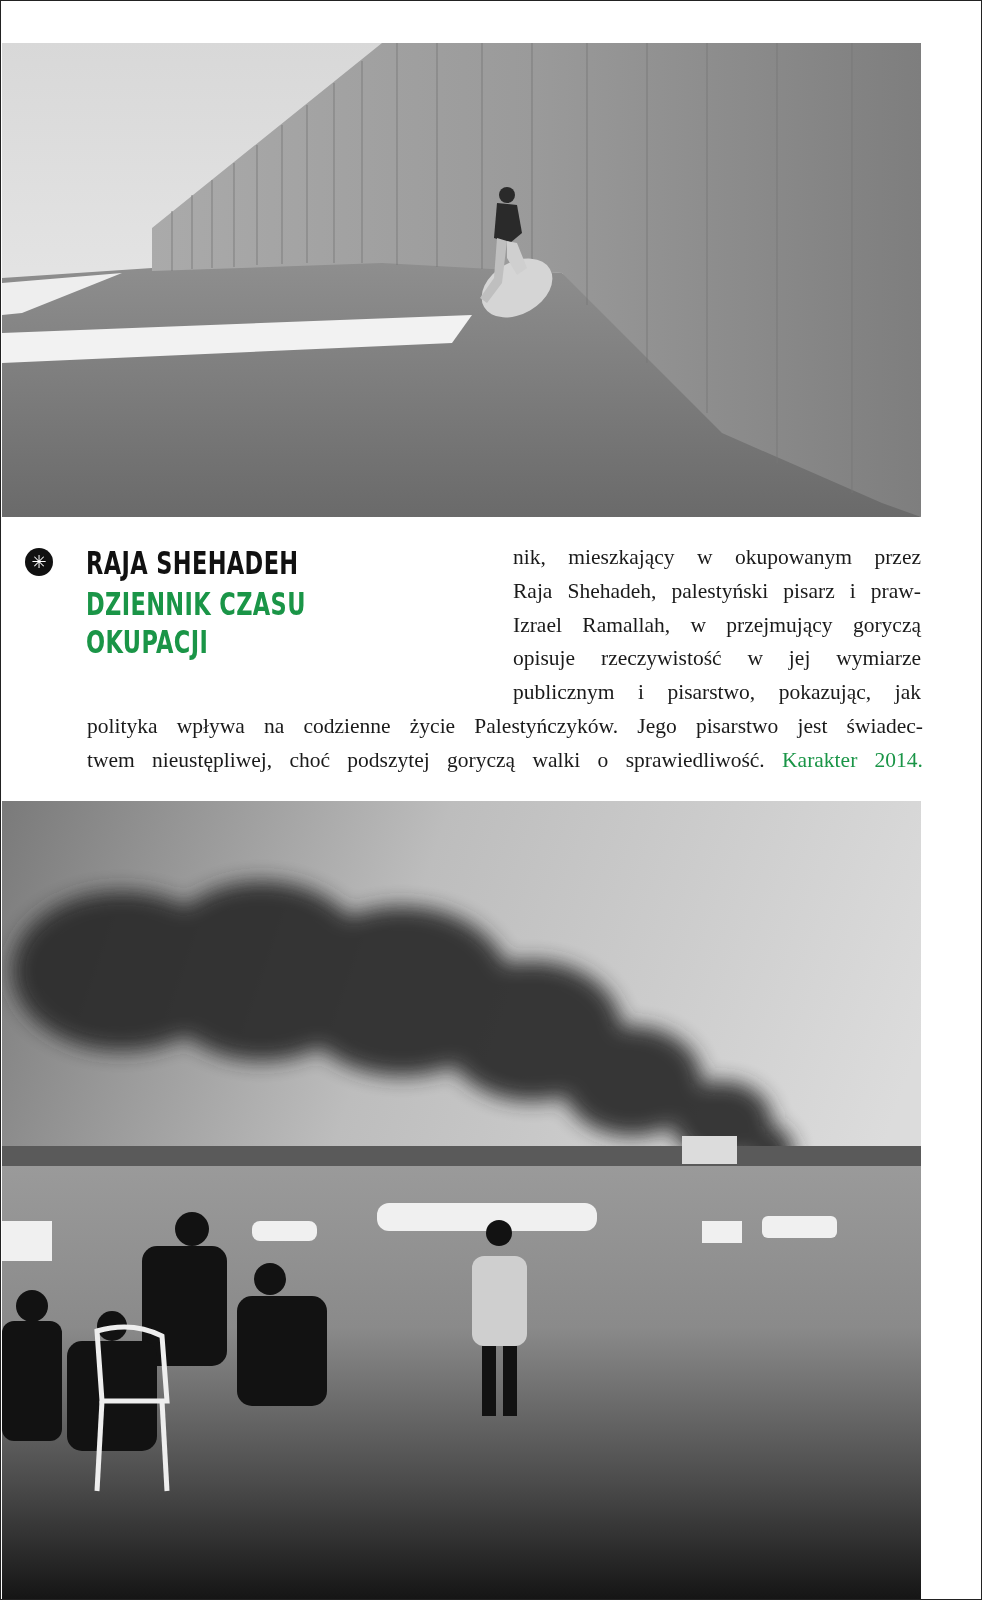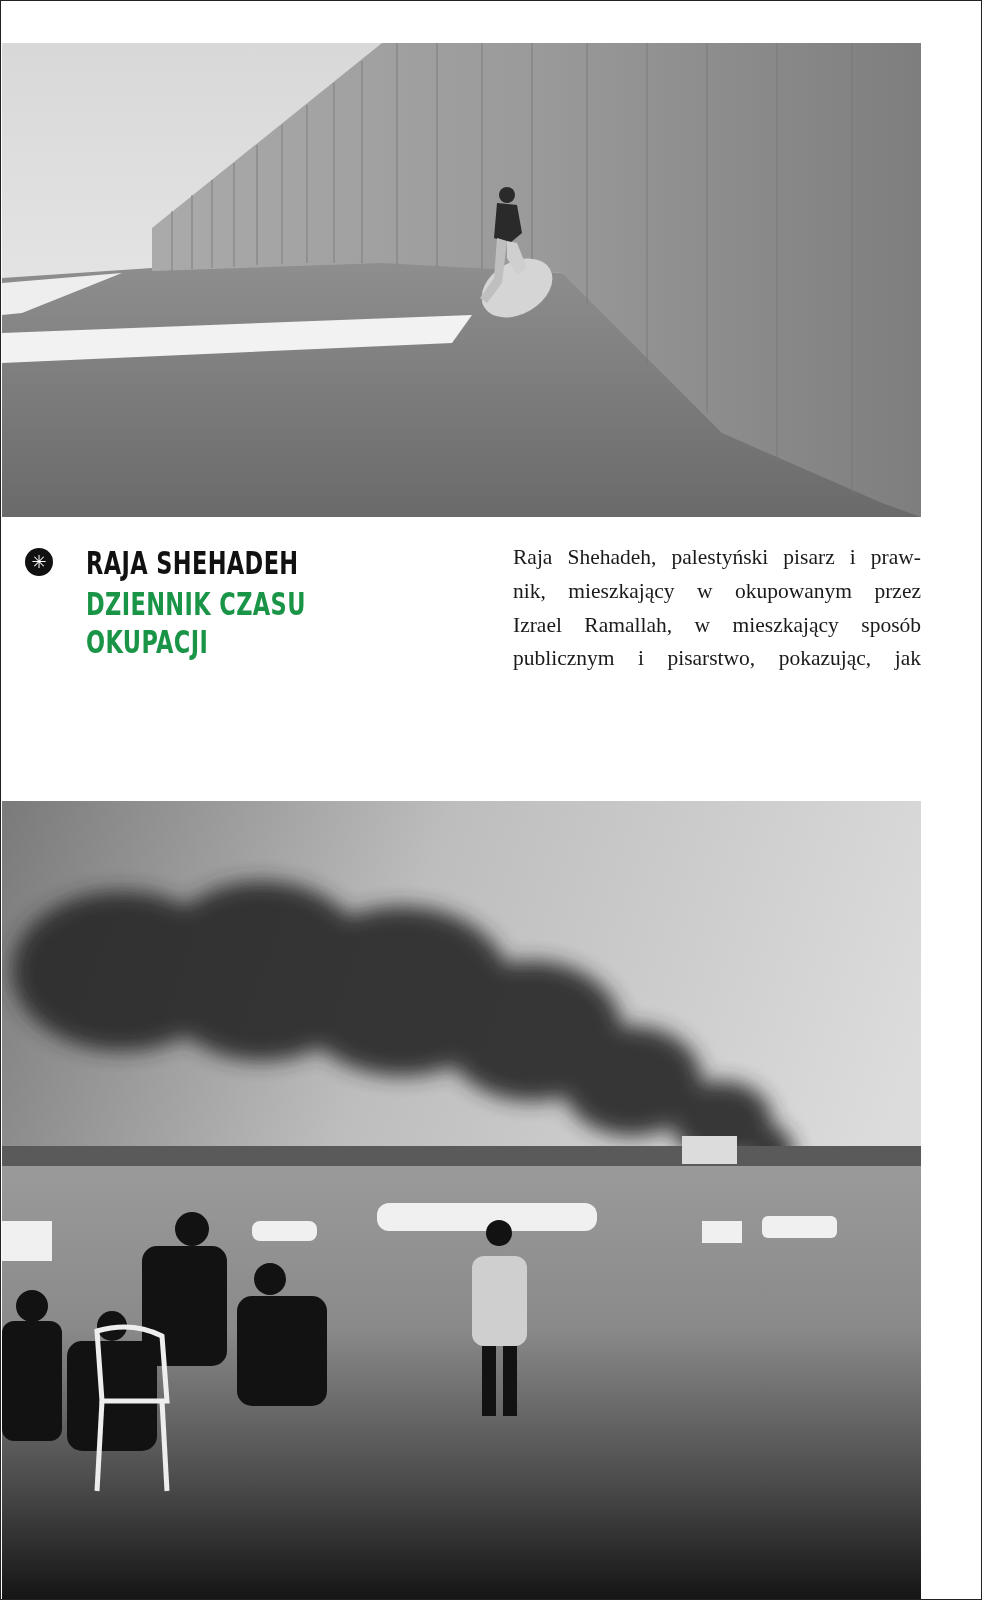--- a/index.html
+++ b/index.html
@@ -103,26 +103,31 @@
 
   <div class="logo">✳</div>
 
   <div class="author">RAJA SHEHADEH</div>
   <div class="title">
     <span>DZIENNIK CZASU</span>
     <span>OKUPACJI</span>
   </div>
 
   <div class="blurb blurb-right">
+    <span class="line">nik, mieszkający w okupowanym przez</span>
     <span class="line">Raja Shehadeh, palestyński pisarz i praw-</span>
-    <span class="line">nik, mieszkający w okupowanym przez</span>
-    <span class="line">Izrael Ramallah, w mieszkający sposób</span>
+    <span class="line">Izrael Ramallah, w przejmujący goryczą</span>
+    <span class="line">opisuje rzeczywistość w jej wymiarze</span>
     <span class="line">publicznym i pisarstwo, pokazując, jak</span>
   </div>
 
+  <div class="blurb blurb-full">
+    <span class="line">polityka wpływa na codzienne życie Palestyńczyków. Jego pisarstwo jest świadec-</span>
+    <span class="line"><span>twem nieustępliwej, choć podszytej goryczą walki o sprawiedliwość.</span> <span class="publisher">Karakter 2014.</span></span>
+  </div>
 
   <div class="photo photo-bottom">
     <svg viewBox="0 0 919 798" preserveAspectRatio="none">
       <defs>
         <linearGradient id="skyB" x1="0" y1="0" x2="1" y2="0.3">
           <stop offset="0" stop-color="#7a7a7a"></stop>
             <stop offset="0.45" stop-color="#bdbdbd"></stop>
             <stop offset="1" stop-color="#dcdcdc"></stop>
         </linearGradient>
         <linearGradient id="groundB" x1="0" y1="0" x2="0" y2="1">

